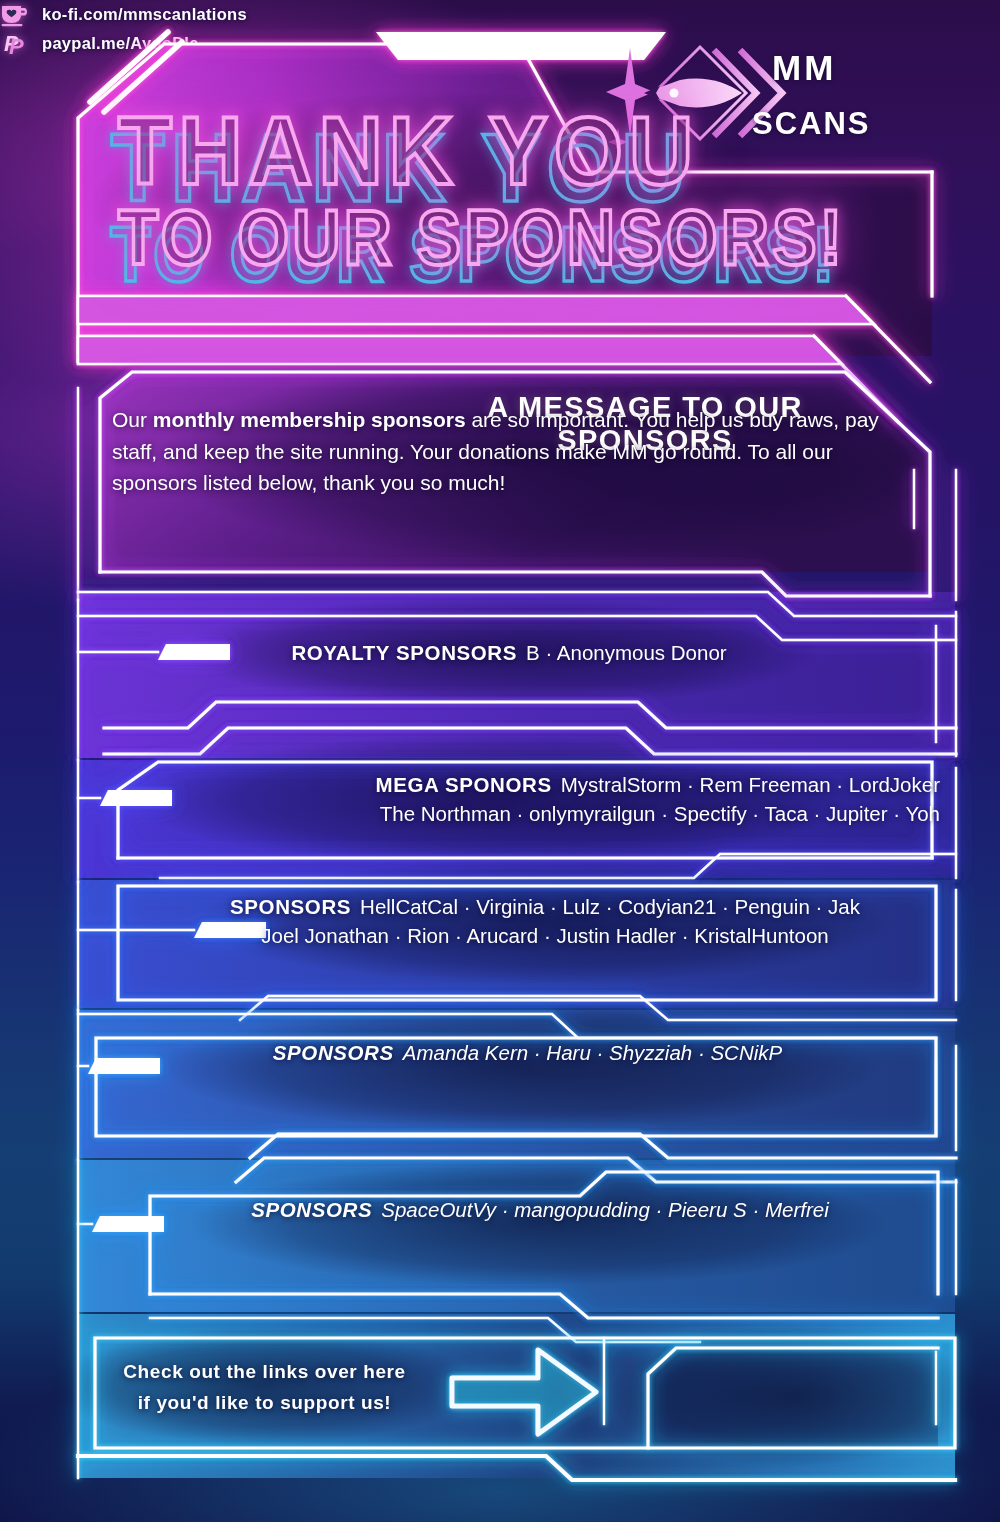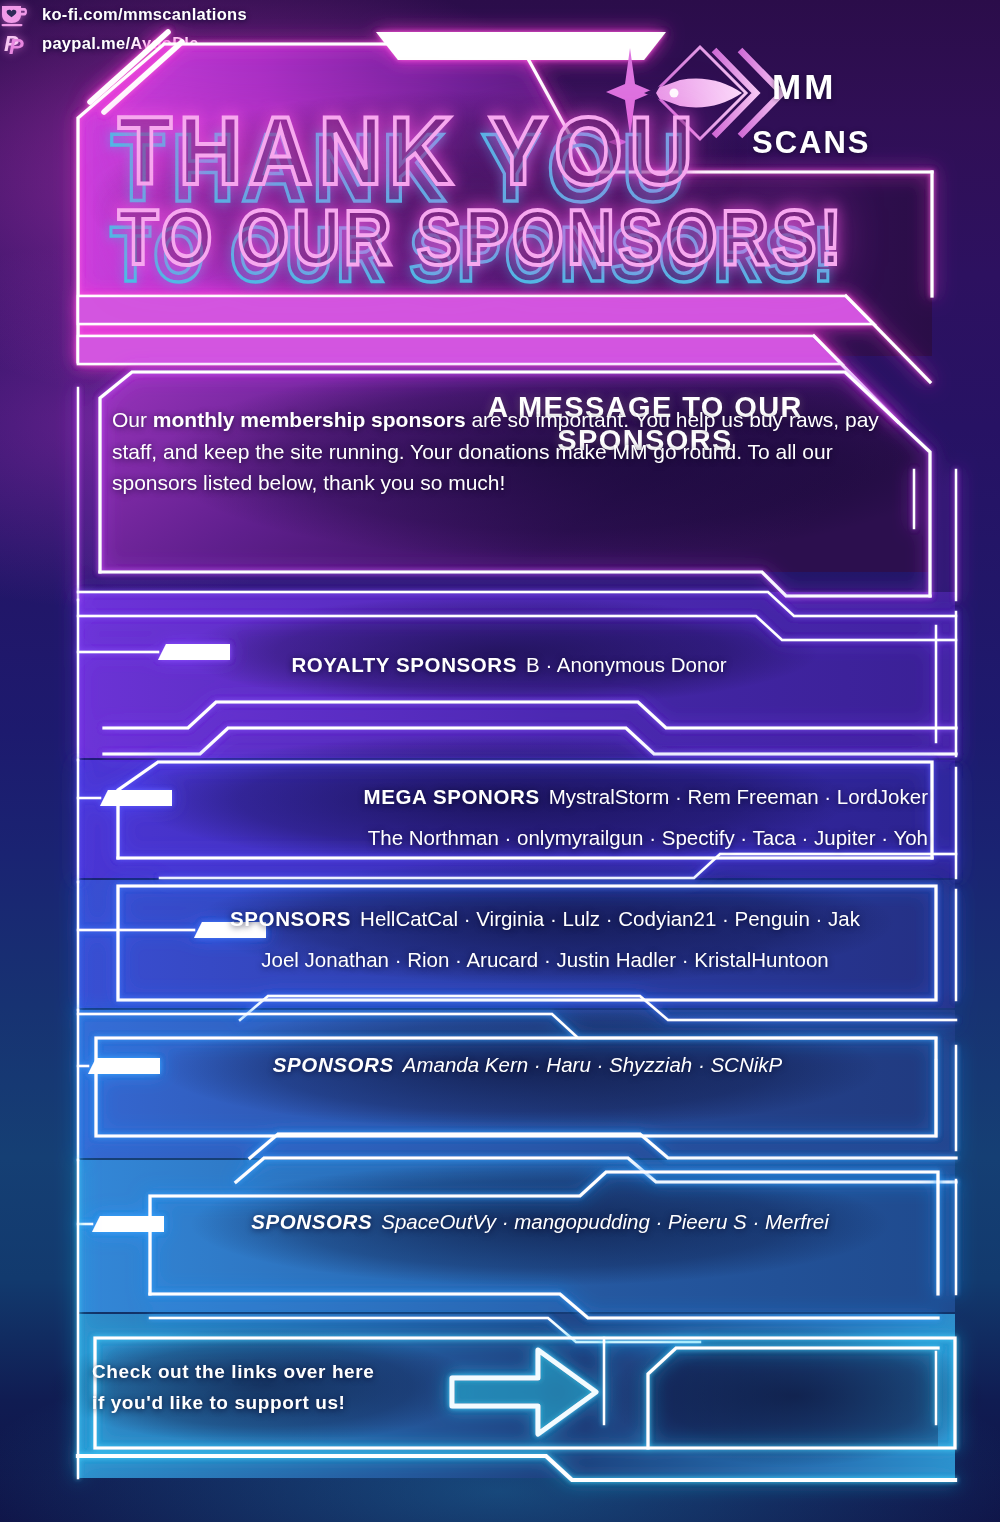--- a/index.html
+++ b/index.html
@@ -38,44 +38,44 @@
   .t2 span{transform:scaleX(.85);letter-spacing:4px;}
   .t-line .main{filter:drop-shadow(0 0 8px rgba(250,85,225,.95)) drop-shadow(0 0 24px rgba(238,60,212,.55));}
   .t-line .echo{-webkit-text-stroke-color:#43c3e6;-webkit-text-stroke-width:3.5px;color:transparent;
     filter:drop-shadow(0 0 6px rgba(60,196,235,.75));}
   .t1 .echo{transform:scaleX(.92) translate(-8px,17px);}
   .t2 .echo{transform:scaleX(.85) translate(-9px,17px);}
 
   
   .logo-svg{position:absolute;left:556px;top:36px;z-index:3;}
   .logo-word{position:absolute;z-index:4;color:#fff;font-weight:800;white-space:nowrap;
-    text-shadow:0 1px 5px rgba(10,5,30,.55);margin-top:19px;}
+    text-shadow:0 1px 5px rgba(10,5,30,.55);}
   .lw1{left:772px;top:48px;font-size:35px;letter-spacing:3px;}
   .lw2{left:752px;top:106px;font-size:31px;letter-spacing:2px;}
 
   
   .msg-head{left:410px;top:391px;width:470px;text-align:center;font-size:29px;font-weight:800;
     letter-spacing:1.4px;text-shadow:0 0 10px rgba(255,180,250,.35),0 1px 6px rgba(10,4,30,.7);}
   .msg-body{left:112px;top:404px;width:792px;font-size:21px;line-height:31.5px;font-weight:500;
     text-shadow:0 1px 6px rgba(10,4,30,.7);}
   .msg-body b{font-weight:800;}
 
   
   .band{z-index:3;text-align:center;font-size:20.5px;font-weight:500;line-height:29px;
     text-shadow:0 1px 6px rgba(5,6,40,.75);}
-  .band p{margin:12px;}
+  .band p{margin:0;}
   .band b{font-weight:800;letter-spacing:.6px;margin-right:9px;}
   .band-royalty{left:78px;top:638px;width:862px;}
   .band-mega{left:78px;top:770px;width:862px;text-align:right;}
   .band-s1{left:130px;top:892px;width:830px;}
   .band-s2{left:90px;top:1038px;width:875px;font-style:italic;}
   .band-s3{left:100px;top:1195px;width:880px;font-style:italic;}
 
   
-  .cta{left:92px;top:1356px;width:345px;font-size:19px;font-weight:800;
+  .cta{left:92px;top:1356px;width:345px;text-align:center;font-size:19px;font-weight:800;
     letter-spacing:.6px;line-height:31px;text-shadow:0 1px 6px rgba(5,6,40,.8);}
   .links{left:682px;top:1356px;width:270px;z-index:3;}
   .link-row{display:flex;align-items:center;height:29px;cursor:pointer;}
   .licon{width:30px;height:26px;display:flex;align-items:center;justify-content:center;margin-right:12px;
     filter:drop-shadow(0 0 4px rgba(242,130,230,.6));}
   .ltext{color:#fff;font-size:16.5px;font-weight:700;letter-spacing:.3px;
     text-shadow:0 1px 5px rgba(5,6,40,.8);white-space:nowrap;}
 </style>
 </head>
 <body>

